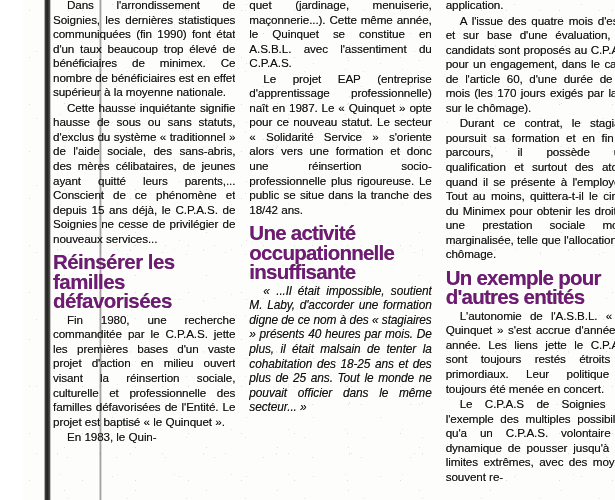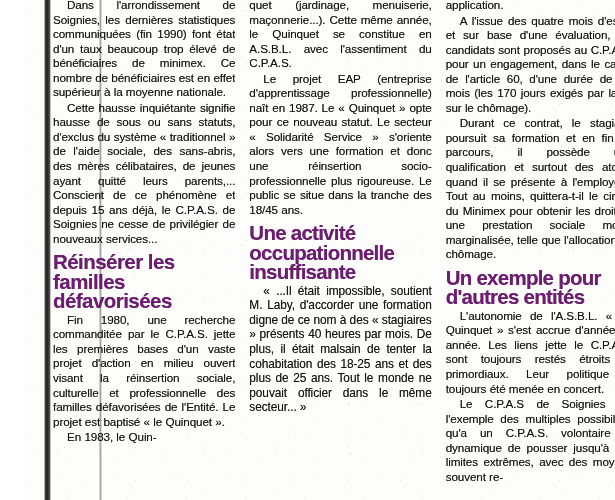--- a/index.html
+++ b/index.html
@@ -94,20 +94,21 @@
     color: #141312;
   }
   p.body.cont { text-indent: 0; }
 
   p.quote {
     margin: 0 0 1px 0;
     font-size: 11.9px;
     line-height: 14.6px;
     text-align: justify;
     text-indent: 14px;
+    font-style: italic;
     letter-spacing: -0.1px;
     color: #141312;
   }
 
   h2.subhead {
     margin: 6px 0 2px 0;
     font-size: 20.5px;
     line-height: 19.5px;
     font-weight: 700;
     letter-spacing: -0.55px;
@@ -132,21 +133,21 @@
     <div class="col col-1">
       <p class="body">Dans l'arrondissement de Soignies, les dernières statistiques communiquées (fin 1990) font état d'un taux beaucoup trop élevé de bénéficiaires de minimex. Ce nombre de bénéficiaires est en effet supérieur à la moyenne nationale.</p>
       <p class="body">Cette hausse inquiétante signifie hausse de sous ou sans statuts, d'exclus du système « traditionnel » de l'aide sociale, des sans-abris, des mères célibataires, de jeunes ayant quitté leurs parents,... Conscient de ce phénomène et depuis 15 ans déjà, le C.P.A.S. de Soignies ne cesse de privilégier de nouveaux services...</p>
       <h2 class="subhead">Réinsérer les familles défavorisées</h2>
       <p class="body">Fin 1980, une recherche commanditée par le C.P.A.S. jette les premières bases d'un vaste projet d'action en milieu ouvert visant la réinsertion sociale, culturelle et professionnelle des familles défavorisées de l'Entité. Le projet est baptisé « le Quinquet ».</p>
       <p class="body">En 1983, le Quin-</p>
     </div>
 
     <div class="col col-2">
       <p class="body cont">quet (jardinage, menuiserie, maçonnerie...). Cette même année, le Quinquet se constitue en A.S.B.L. avec l'assentiment du C.P.A.S.</p>
-      <p class="body">Le projet EAP (entreprise d'apprentissage professionnelle) naît en 1987. Le « Quinquet » opte pour ce nouveau statut. Le secteur « Solidarité Service » s'oriente alors vers une formation et donc une réinsertion socio-professionnelle plus rigoureuse. Le public se situe dans la tranche des 18/45 ans.</p>
+      <p class="body">Le projet EAP (entreprise d'apprentissage professionnelle) naît en 1987. Le « Quinquet » opte pour ce nouveau statut. Le secteur « Solidarité Service » s'oriente alors vers une formation et donc une réinsertion socio-professionnelle plus rigoureuse. Le public se situe dans la tranche des 18/42 ans.</p>
       <h2 class="subhead tight">Une activité occupationnelle insuffisante</h2>
       <p class="quote">« ...Il était impossible, soutient M. Laby, d'accorder une formation digne de ce nom à des « stagiaires » présents 40 heures par mois. De plus, il était malsain de tenter la cohabitation des 18-25 ans et des plus de 25 ans. Tout le monde ne pouvait officier dans le même secteur... »</p>
     </div>
 
     <div class="col col-3">
       <p class="body cont">application.</p>
       <p class="body">A l'issue des quatre mois d'essai et sur base d'une évaluation, les candidats sont proposés au C.P.A.S. pour un engagement, dans le cadre de l'article 60, d'une durée de six mois (les 170 jours exigés par la loi sur le chômage).</p>
       <p class="body">Durant ce contrat, le stagiaire poursuit sa formation et en fin de parcours, il possède une qualification et surtout des atouts quand il se présente à l'employeur. Tout au moins, quittera-t-il le circuit du Minimex pour obtenir les droits à une prestation sociale moins marginalisée, telle que l'allocation de chômage.</p>
       <h2 class="subhead tight">Un exemple pour d'autres entités</h2>
       <p class="body">L'autonomie de l'A.S.B.L. « Le Quinquet » s'est accrue d'année en année. Les liens jette le C.P.A.S. sont toujours restés étroits et primordiaux. Leur politique a toujours été menée en concert.</p>

